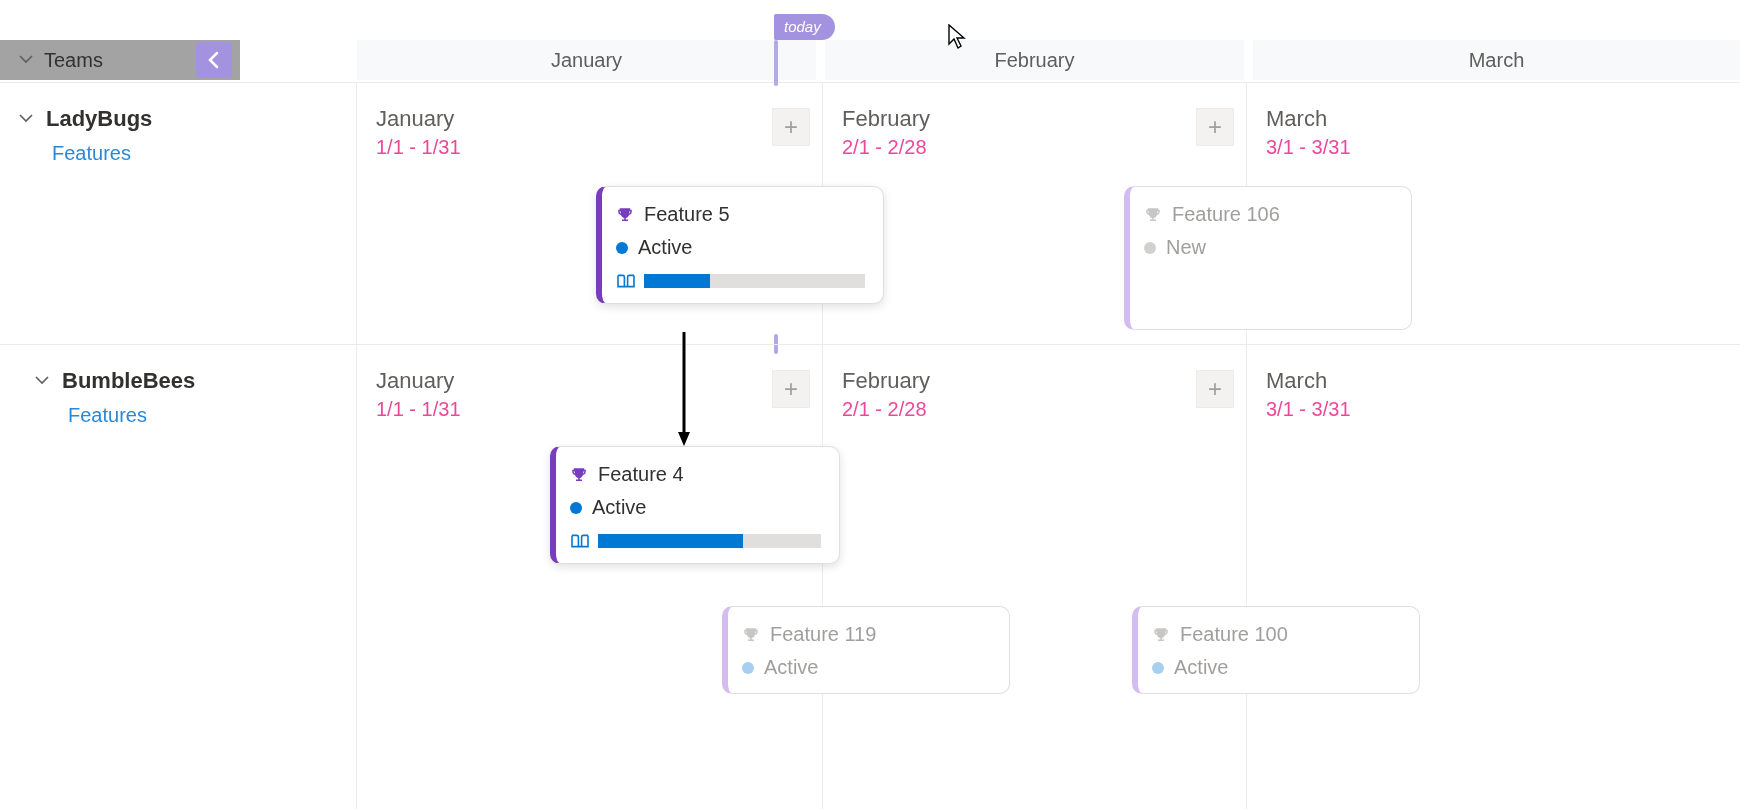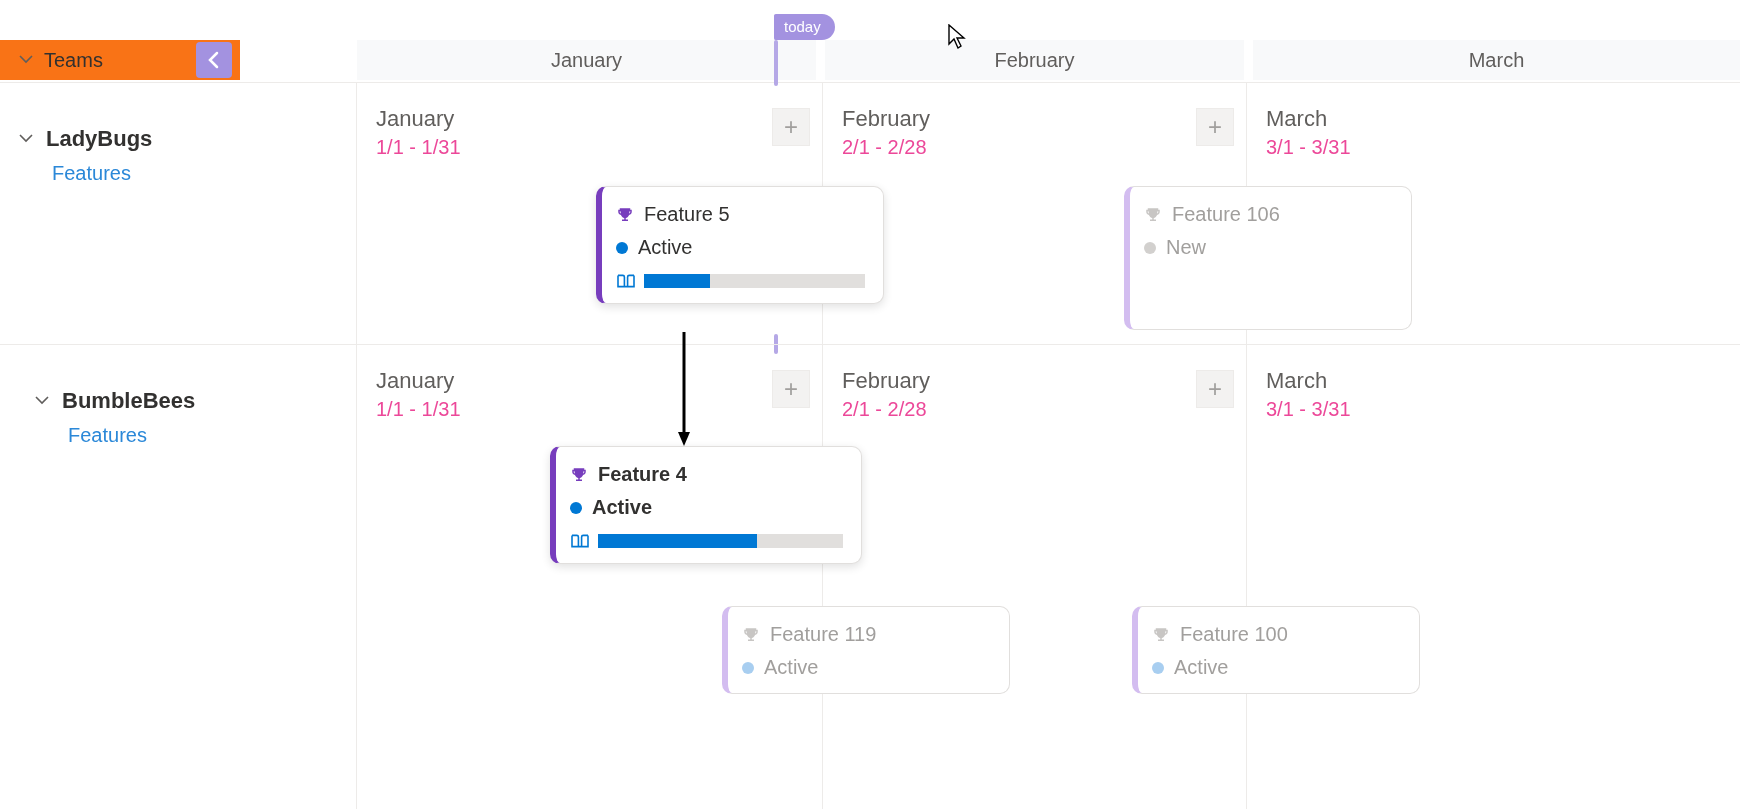--- a/index.html
+++ b/index.html
@@ -5,48 +5,49 @@
   * { box-sizing: border-box; margin: 0; padding: 0; }
   html, body { width: 1740px; height: 809px; font-family: "Segoe UI", Arial, sans-serif; background: #ffffff; overflow: hidden; }
 
   
   .top-space { height: 14px; background: #fff; }
   .today-strip { position: relative; height: 26px; }
   .today-pill {
     position: absolute; top: 0; height: 26px; line-height: 26px;
     background: #a392e0; color: #fff; font-size: 15px; padding: 0 14px 0 10px;
     border-radius: 2px 14px 14px 2px;
+    font-style: italic;
   }
   .month-header {
     position: absolute; top: 40px; left: 0; right: 0; height: 40px;
     display: flex; align-items: stretch;
   }
   .mh-cell {
     background: #f8f9fa; color: #605e5c; font-size: 20px;
     display: flex; align-items: center; justify-content: center;
     border-left: 1px solid #fff;
   }
   .mh-spacer { width: 240px; display:flex; align-items:center; justify-content:flex-end; padding-right:8px;}
   .scroll-btn {
     width: 36px; height: 36px; background: #a392e0; border-radius: 4px;
     display: flex; align-items: center; justify-content: center; cursor: pointer;
   }
   .sidebar-header {
     position: absolute; top: 40px; left: 0; width: 240px; height: 40px;
     display: flex; align-items: center; gap: 10px; padding-left: 18px;
-    color: #323130; font-size: 20px; background: #f97316;
+    color: #323130; font-size: 20px; background: #a3a3a3;
   }
   .chev { display:inline-block; transform: rotate(0deg);}
   .hr-sep { position:absolute; left:0; right:0; height:1px; background:#edebe9;}
 
   
   .team-row {
     position: absolute; left: 0; width: 356px; padding-left: 18px;
   }
-  .team-title { display:flex; align-items:center; gap:12px; color:#323130; font-size:22px; font-weight:600; margin-top:44px;}
+  .team-title { display:flex; align-items:center; gap:12px; color:#323130; font-size:22px; font-weight:600; margin-top:24px;}
   .team-sub { color:#2b88d8; font-size:20px; margin-left:34px; margin-top:10px; cursor:pointer;}
 
   
   .lane { position:absolute; left:356px; right:0; }
   .month-col {
     position:absolute; top:0; bottom:0;
     padding: 24px 20px 12px 20px;
   }
   .month-col .mname { color:#605e5c; font-size:22px; font-weight:400;}
   .month-col .mrange { color:#ec4899; font-size:20px; margin-top:4px;}
@@ -234,21 +235,21 @@
     <div class="add-btn">
         <span>+</span>
       </div>
   </div>
   <div class="month-col" style="left:890px; right:0;">
     <div class="mname">March</div>
     <div class="mrange">3/1 - 3/31</div>
   </div>
 </div>
 
-<div class="card" style="left:550px; top:446px; width:312px; border-left-color:#773dbd;font-weight:bold;">
+<div class="card" style="left:550px; top:446px; width:290px; border-left-color:#773dbd;">
   <div class="row1">
     <span class="trophy">
       <svg width="18" height="18" viewBox="0 0 24 24">
           <path fill="#773dbd" d="M5 3h14v2h2v3c0 2-1.6 3.6-3.6 3.9C16.6 14 15 15.5 13 15.9V18h3v2H8v-2h3v-2.1c-2-.4-3.6-1.9-4.4-4C4.6 11.6 3 10 3 8V5h2V3zm0 4v1c0 1 .8 1.9 1.8 2C6.3 9 6 8 6 7H5zm14 0h-1c0 1-.3 2-.8 3 1-.1 1.8-1 1.8-2V7z"></path>
         </svg>
     </span>
     <span>Feature 4</span>
   </div>
   <div class="row2">
     <span class="dot" style="background:#0078d4;"></span>

